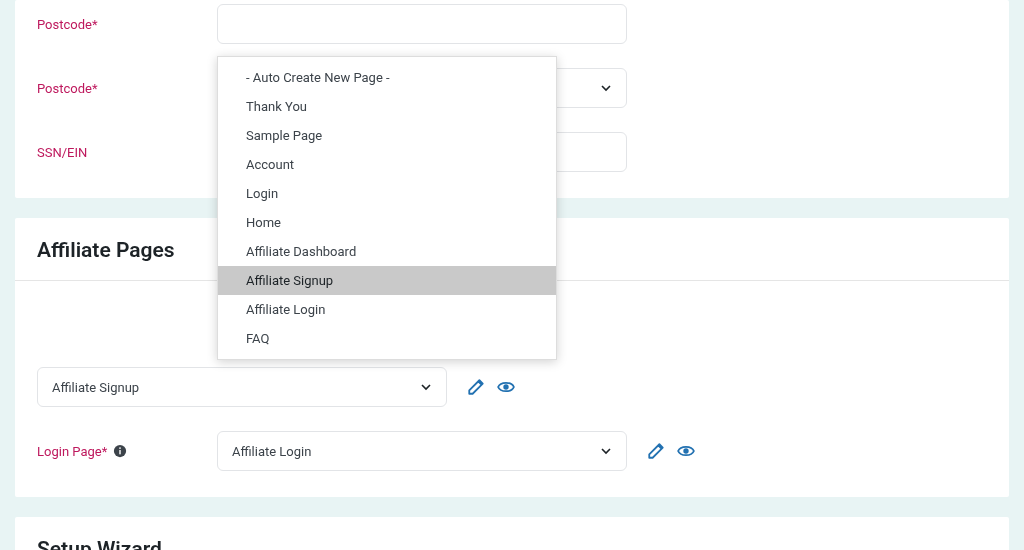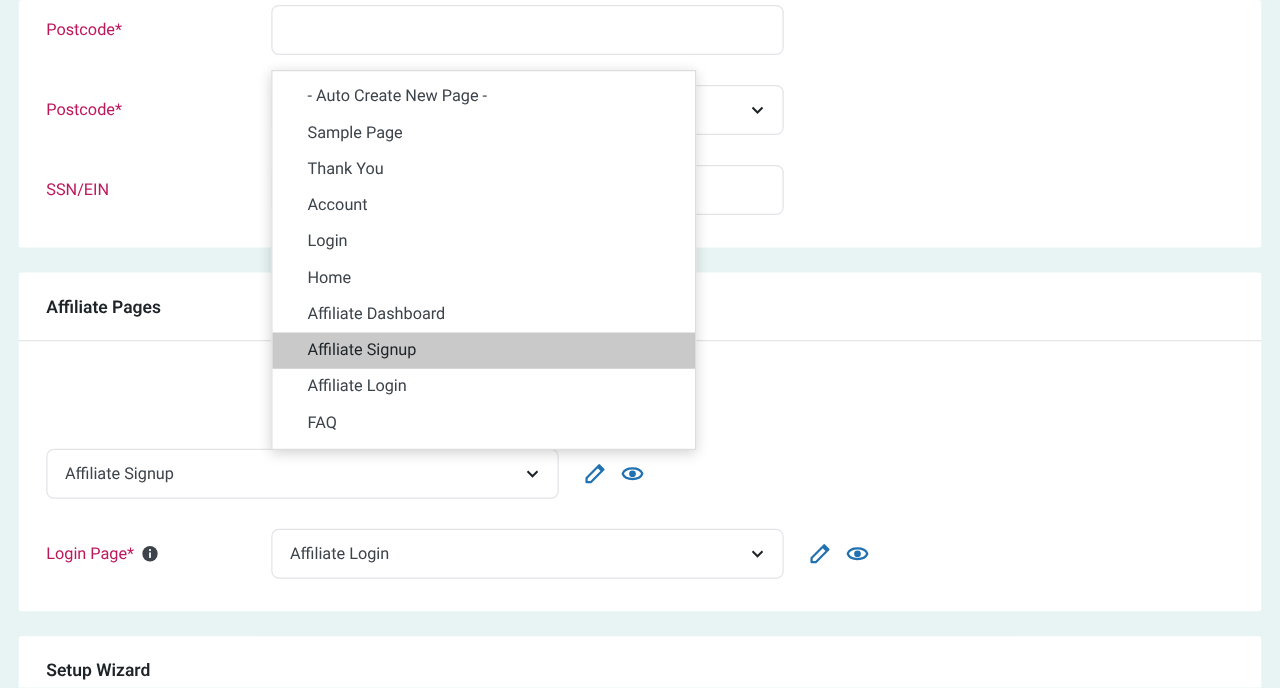--- a/index.html
+++ b/index.html
@@ -14,21 +14,21 @@
     padding: 0 15px;
   }
   .panel {
     background: #fff;
     margin: 0 0 20px 0;
     padding: 20px 0;
     border-radius: 2px;
   }
   .panel-first { padding-top: 0; }
   .panel-title {
-    font-size: 14px;
+    font-size: 21px;
     font-weight: 600;
     color: #1d2327;
     padding: 0 22px 18px 22px;
     border-bottom: 1px solid #e5e5e5;
     margin-bottom: 22px;
   }
   .row {
     display: flex;
     align-items: center;
     padding: 0 22px;
@@ -148,22 +148,22 @@
   <div class="row" style="position:relative;">
     <div class="label">Postcode*</div>
     <div class="hidden-under">
       <span class="chev"><svg viewBox="0 0 12 12">
             <use href="#chev"></use>
           </svg></span>
     </div>
 
     <div class="dropdown" id="dropdown" style="top:-12px;">
         <div class="dropdown-item">- Auto Create New Page -</div>
+        <div class="dropdown-item">Thank You</div>
         <div class="dropdown-item">Sample Page</div>
-        <div class="dropdown-item">Thank You</div>
         <div class="dropdown-item">Account</div>
         <div class="dropdown-item">Login</div>
         <div class="dropdown-item">Home</div>
         <div class="dropdown-item">Affiliate Dashboard</div>
         <div class="dropdown-item highlight">Affiliate Signup</div>
         <div class="dropdown-item">Affiliate Login</div>
         <div class="dropdown-item">FAQ</div>
       </div>
   </div>
 

